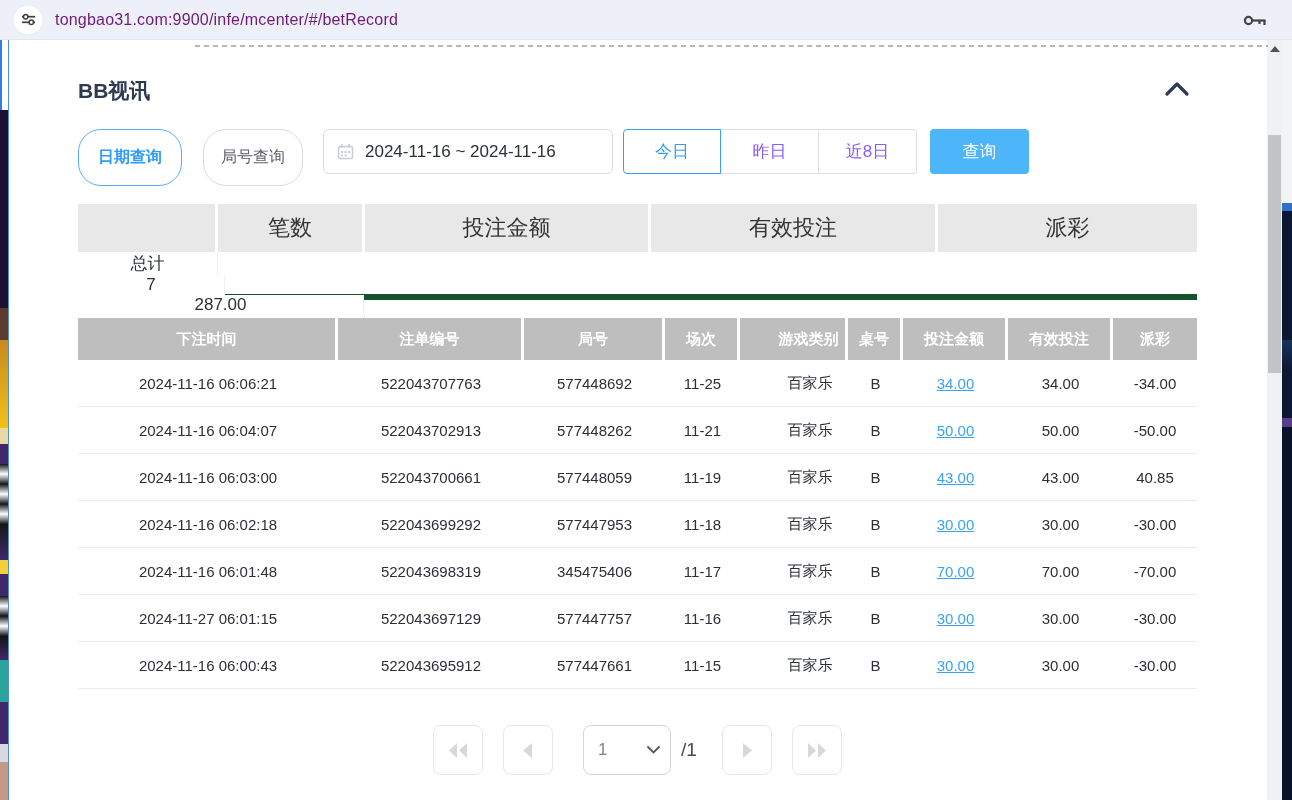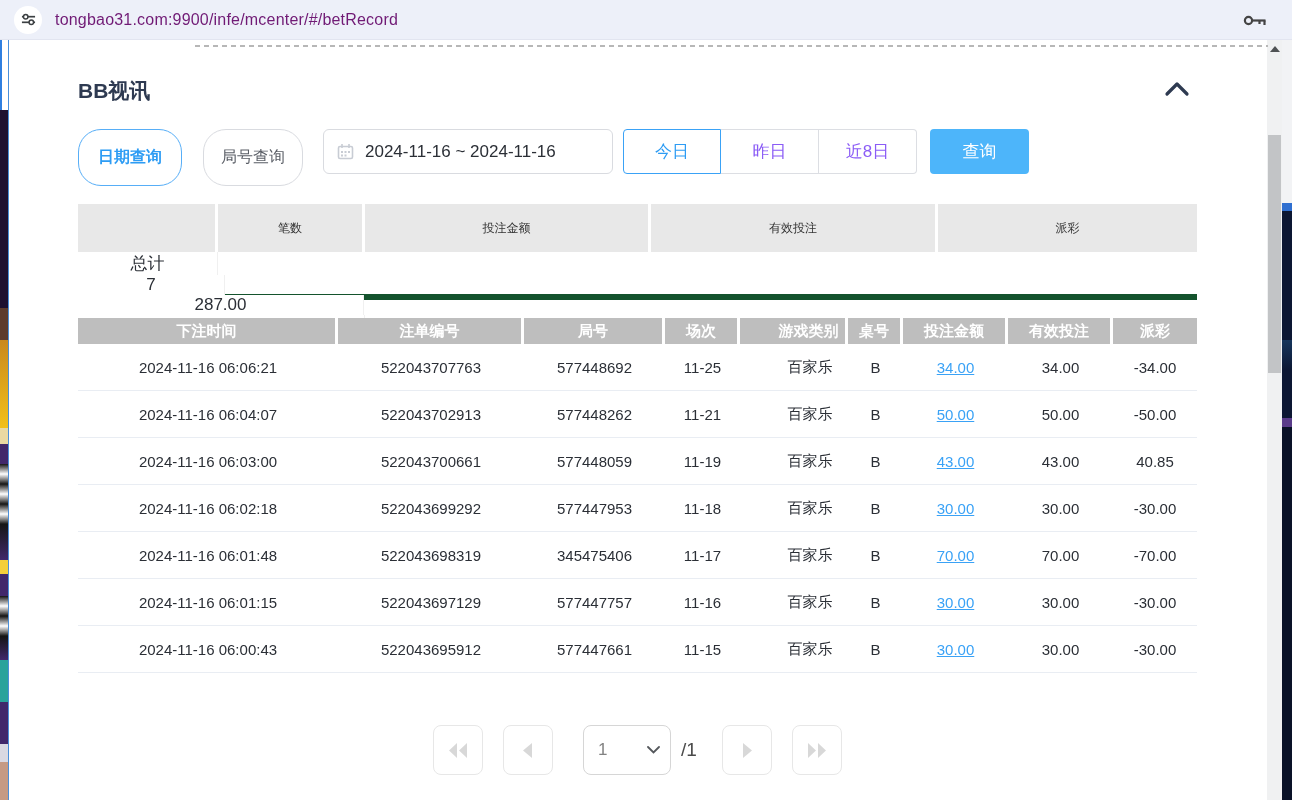--- a/index.html
+++ b/index.html
@@ -96,34 +96,34 @@
     position:absolute; left:930px; width:99px; height:45px; background:#4db5fa; color:#fff;
     font-size:17px; border:none; border-radius:4px; display:flex; align-items:center; justify-content:center;
     cursor:pointer;
   }
 
   
   .summary { position:absolute; left:78px; top:204px; width:1119px; }
   .summary-header { display:flex; height:48px; }
   .summary-header .cell {
     background:#e8e8e8; display:flex; align-items:center; justify-content:center;
-    font-size:12px; color:#333; border-right:3px solid #ffffff;
+    font-size:22px; color:#333; border-right:3px solid #ffffff;
   }
   .summary-header .cell:last-child { border-right:none; }
   .summary-row { display:flex; height:48px; border-bottom:6px solid #14532d;flex-direction:column; }
   .summary-row .cell {
     background:#fff; display:flex; align-items:center; justify-content:center;
     font-size:17px; color:#2b2f36; border-right:1px solid #f0f0f0;
   }
   .summary-row .cell:last-child { border-right:none; }
   .sc0 { width:140px; } .sc1 { width:147px; } .sc2 { width:286px; } .sc3 { width:287px; } .sc4 { width:259px; }
 
   
   .bet-table { position:absolute; left:78px; top:318px; width:1119px; }
-  .bt-header { display:flex; height:26px; }
+  .bt-header { display:flex; height:42px; }
   .bt-header .cell {
     background:#bebebe; color:#ffffff; font-weight:bold; font-size:15px;
     display:flex; align-items:center; justify-content:center; border-right:3px solid #ffffff;
   }
   .bt-header .cell:last-child { border-right:none; }
   .bt-row { display:flex; height:47px; border-bottom:1px solid #e9edf3; background:#fff; }
   .bt-row .cell {
     display:flex; align-items:center; justify-content:center; font-size:15px; color:#2b2f36;
   }
   .c0 { width:260px; } .c1 { width:186px; } .c2 { width:141px; } .c3 { width:75px; }
@@ -304,21 +304,21 @@
         <div class="cell c3">11-17</div>
         <div class="cell c4">百家乐</div>
         <div class="cell c5">B</div>
         <div class="cell c6">
           <span class="amount-link">70.00</span>
         </div>
         <div class="cell c7">70.00</div>
         <div class="cell c8 neg">-70.00</div>
       </div>
       <div class="bt-row">
-        <div class="cell c0">2024-11-16 06:01:15</div>
+        <div class="cell c0">2024-11-27 06:01:15</div>
         <div class="cell c1">522043697129</div>
         <div class="cell c2">577447757</div>
         <div class="cell c3">11-16</div>
         <div class="cell c4">百家乐</div>
         <div class="cell c5">B</div>
         <div class="cell c6">
           <span class="amount-link">30.00</span>
         </div>
         <div class="cell c7">30.00</div>
         <div class="cell c8 neg">-30.00</div>

